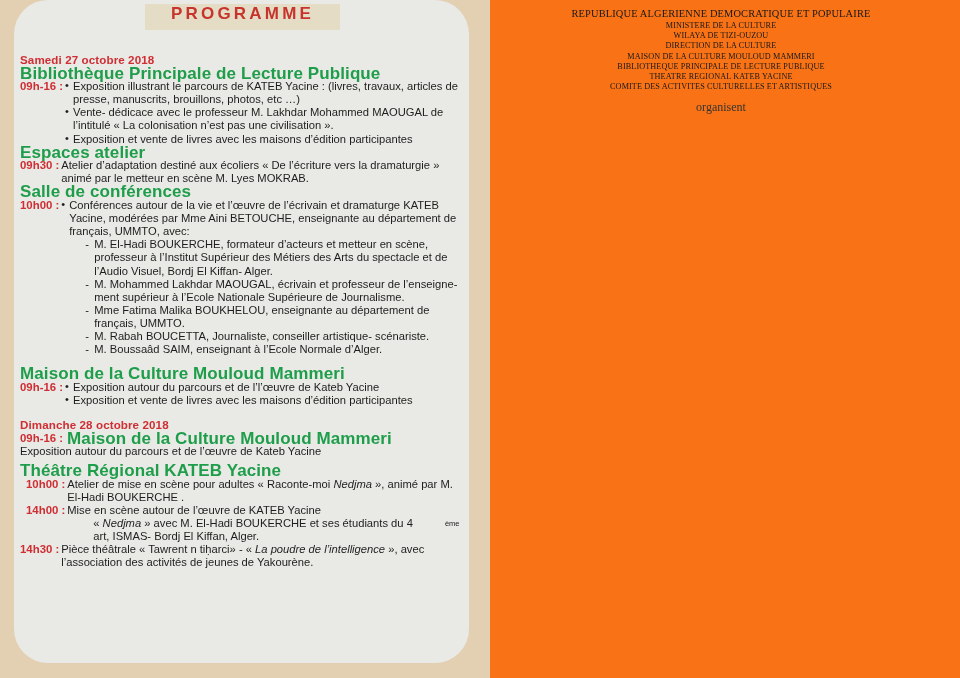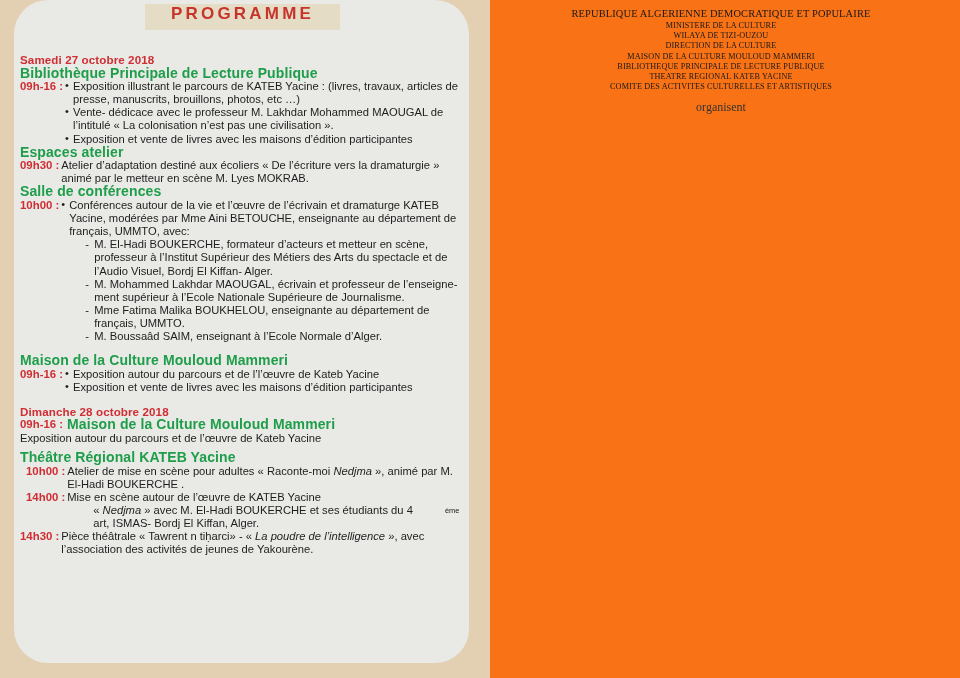--- a/index.html
+++ b/index.html
@@ -50,21 +50,21 @@
     width: 442px;
     font-size: 11.2px;
     line-height: 13.1px;
     color: #1d1d1d;
   }
   .day-head {
     color: #cf2e33; font-weight: bold; font-size: 11.6px;
     letter-spacing: .1px; margin-bottom: 0.5px;
   }
   .venue-head {
-    color: #1e9e4a; font-weight: bold; font-size: 14px;
+    color: #1e9e4a; font-weight: bold; font-size: 17px;
     letter-spacing: .1px; margin-bottom: 0.5px;
   }
   .row { display: flex; align-items: flex-start; }
   .time {
     color: #cf2e33; font-weight: bold; font-size: 11.4px;
     white-space: nowrap; flex: 0 0 auto;
   }
   .time.pad { padding-left: 6px; }
   .txt { flex: 1 1 auto; padding-left: 2px; }
   .bullets { list-style: none; }
@@ -144,20 +144,21 @@
       <div class="row">
         <div class="time">10h00 :</div>
         <div class="txt">
           <ul class="bullets">
             <li>Conférences  autour de la vie et l’œuvre de l’écrivain et dramaturge KATEB Yacine, modérées par Mme Aini BETOUCHE, enseignante au département de français, UMMTO, avec:</li>
           </ul>
           <ul class="dashes">
             <li>M. El-Hadi BOUKERCHE, formateur d’acteurs et metteur en scène, professeur à l’Institut Supérieur des Métiers des Arts du spectacle et de l’Audio Visuel, Bordj El Kiffan- Alger.</li>
             <li>M. Mohammed Lakhdar MAOUGAL, écrivain et  professeur de l’enseigne-ment  supérieur à l’Ecole Nationale Supérieure de Journalisme.</li>
             <li>Mme Fatima Malika BOUKHELOU, enseignante au département de français, UMMTO.</li>
+            <li>M.  Rabah BOUCETTA, Journaliste, conseiller artistique- scénariste.</li>
             <li>M. Boussaâd SAIM, enseignant à l’Ecole Normale d’Alger.</li>
           </ul>
         </div>
       </div>
 
       <div class="sp"></div>
 
       <div class="venue-head">Maison de la Culture Mouloud Mammeri</div>
       <div class="row">
         <div class="time">09h-16 :</div>

